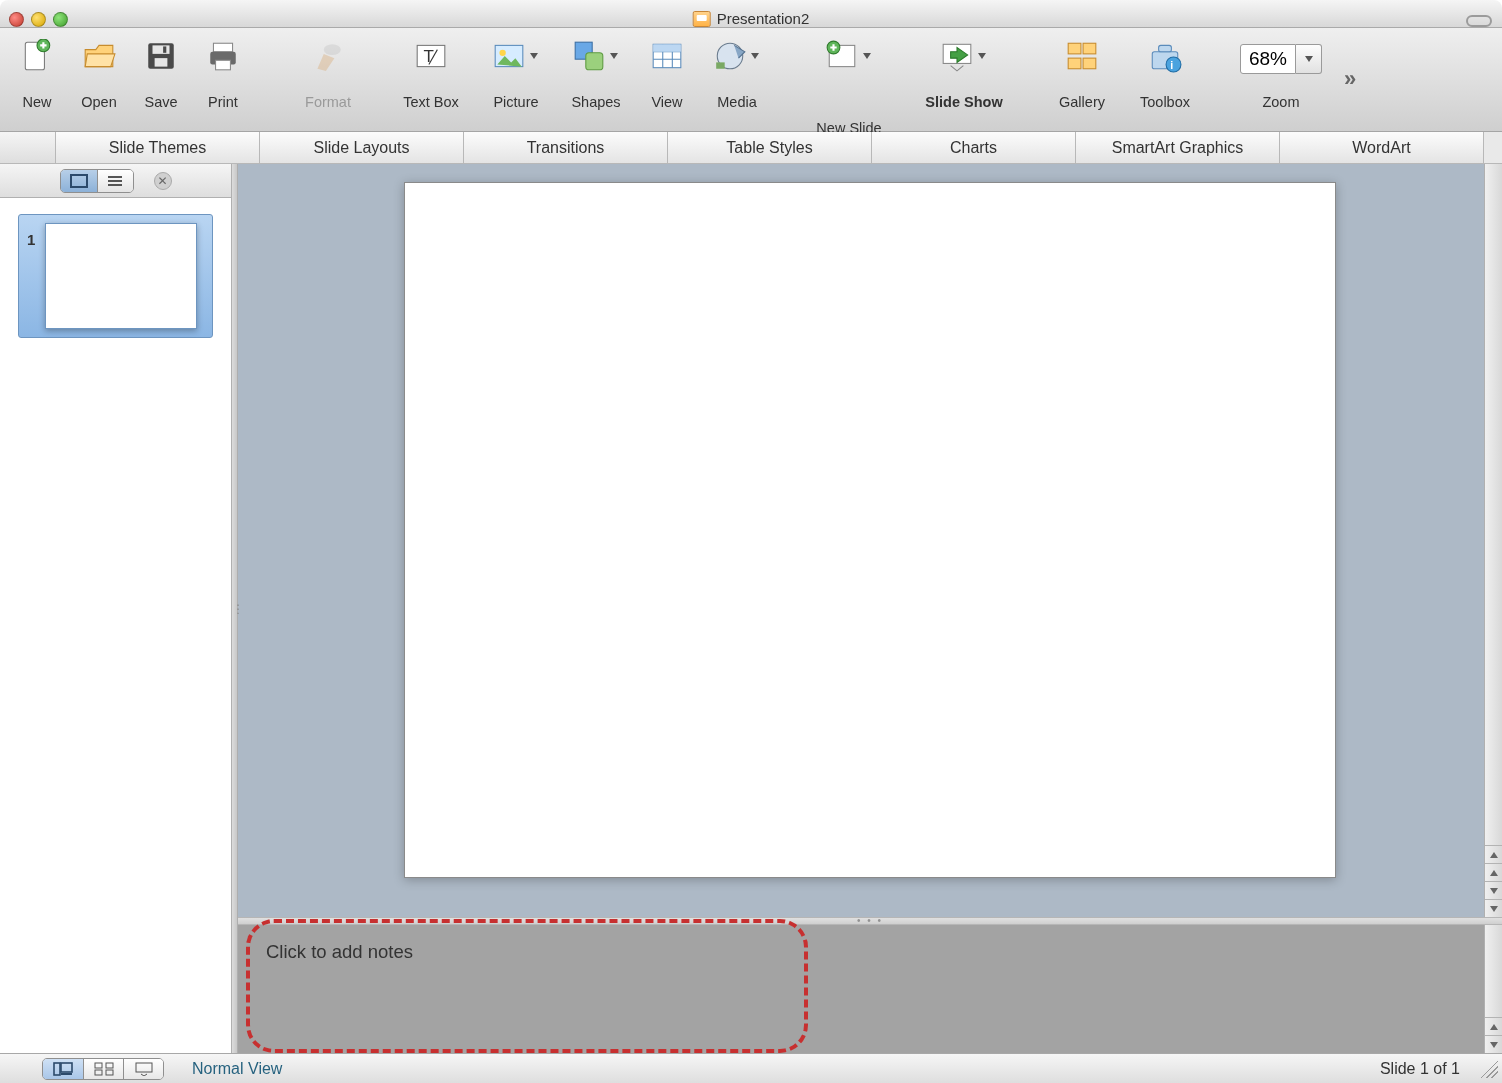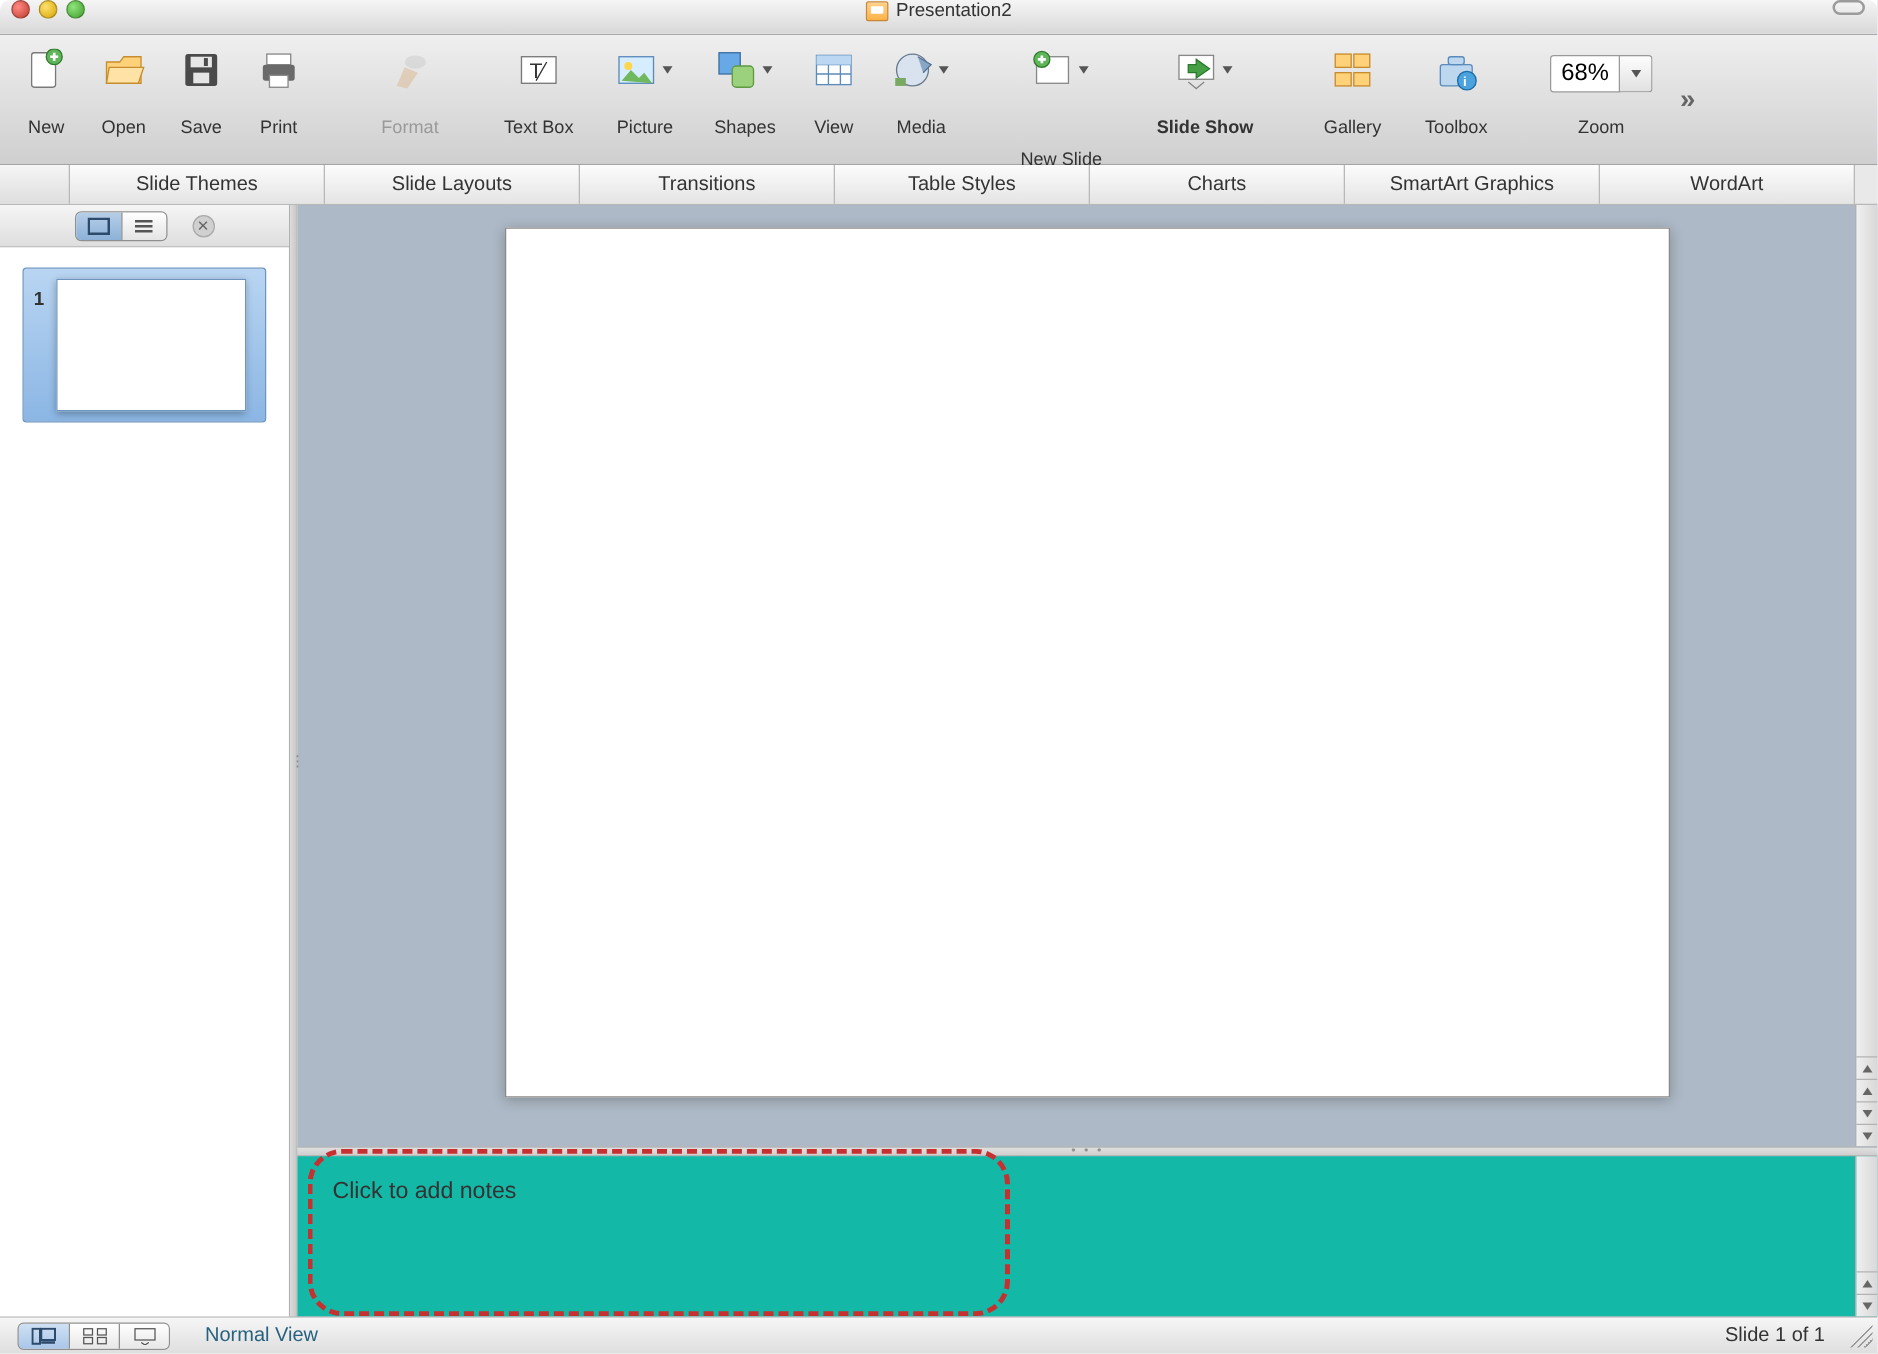--- a/index.html
+++ b/index.html
@@ -6,21 +6,21 @@
   html, body { width: 1502px; height: 1083px; overflow: hidden; background: #fff; }
 
   
   .titlebar {
     height: 28px;
     background: linear-gradient(#f5f5f5,#d8d8d8);
     border-bottom: 1px solid #aaa;
     border-top-left-radius: 8px;
     border-top-right-radius: 8px;
     display: flex;
-    align-items: flex-start;
+    align-items: flex-end;
     position: relative;
     font-size: 15px;
     color: #333;
   }
   .traffic { display: flex; gap: 7px; padding-left: 9px; }
   .tl-btn { width: 15px; height: 15px; border-radius: 50%; border: 1px solid rgba(0,0,0,.25); }
   .tl-close    { background: radial-gradient(circle at 35% 35%, #ff8b85, #c0392b); }
   .tl-min      { background: radial-gradient(circle at 35% 35%, #ffe070, #d6a500); }
   .tl-zoom     { background: radial-gradient(circle at 35% 35%, #8fe57b, #3f9c2b); }
   .title-center { position: absolute; left: 50%; transform: translateX(-50%); display: flex; align-items: center; gap: 6px; }
@@ -86,27 +86,27 @@
   .canvas-area{ flex:1; position:relative; display:flex; align-items:flex-start; justify-content:center; padding-top:18px; }
   .slide{ width:932px; height:696px; background:#fff; border:1px solid #8a8a8a; box-shadow:0 2px 10px rgba(0,0,0,.25);}
   .vscroll{ position:absolute; right:0; top:0; bottom:0; width:18px; background:linear-gradient(90deg,#f0f0f0,#d8d8d8); border-left:1px solid #b0b0b0; display:flex;flex-direction:column;}
   .vscroll .spacer{flex:1;}
   .vscroll .sbtn{ height:18px; border-top:1px solid #b3b3b3; display:flex;align-items:center;justify-content:center;}
   .vscroll .sbtn::after{content:"";border-left:4px solid transparent;border-right:4px solid transparent;}
   .vscroll .up::after{border-bottom:6px solid #666;}
   .vscroll .dn::after{border-top:6px solid #666;}
   .splitter-h{ height:8px; background:linear-gradient(#e0e0e0,#cfcfcf); border-top:1px solid #b6b6b6; border-bottom:1px solid #b6b6b6; cursor:row-resize; position:relative;}
   .splitter-h::after{content:"• • •"; position:absolute; left:50%; top:-3px; transform:translateX(-50%); color:#939393; font-size:10px; letter-spacing:2px;}
-  .notes{ height:128px; background:#14b8a6; position:relative;}
+  .notes{ height:128px; background:#a3a3a3; position:relative;}
   .notes .ph{ position:absolute; left:28px; top:16px; font-size:18.5px; color:#333;}
   .notes .callout{ position:absolute; left:8px; top:-6px; width:562px; height:134px; border:4px dashed #c73030; border-radius:28px; pointer-events:none;}
   .notes .vscroll{top:0;bottom:0;}
 
   
-  .status{ height:30px; background:linear-gradient(#f6f6f6,#dedede); border-top:1px solid #a8a8a8; display:flex; align-items:center; font-size:16px;}
+  .status{ height:30px; background:linear-gradient(#f6f6f6,#dedede); border-top:1px solid #a8a8a8; display:flex; align-items:center; font-size:16px;padding-left:28px;}
   .viewbtns{ display:flex; margin:0 8px 0 14px; border:1px solid #8f8f8f; border-radius:5px; overflow:hidden; height:22px;}
   .viewbtns button{ width:40px; border:none; background:linear-gradient(#fff,#e7e7e7); display:flex;align-items:center;justify-content:center;}
   .viewbtns button+button{border-left:1px solid #8f8f8f;}
   .viewbtns button.active{background:linear-gradient(#cfe1f5,#a9c6e8);}
   .status .vname{ color:#26627f; margin-left:20px;}
   .status .grow{flex:1;}
   .status .pager{ margin-right:20px; color:#333;}
   .resize-grip{ width:18px; height:18px; margin-right:4px; background:
      linear-gradient(135deg,transparent 50%, #9a9a9a 50% 55%, transparent 55% 65%, #9a9a9a 65% 70%, transparent 70% 80%, #9a9a9a 80% 85%, transparent 85%);}
 </style>

